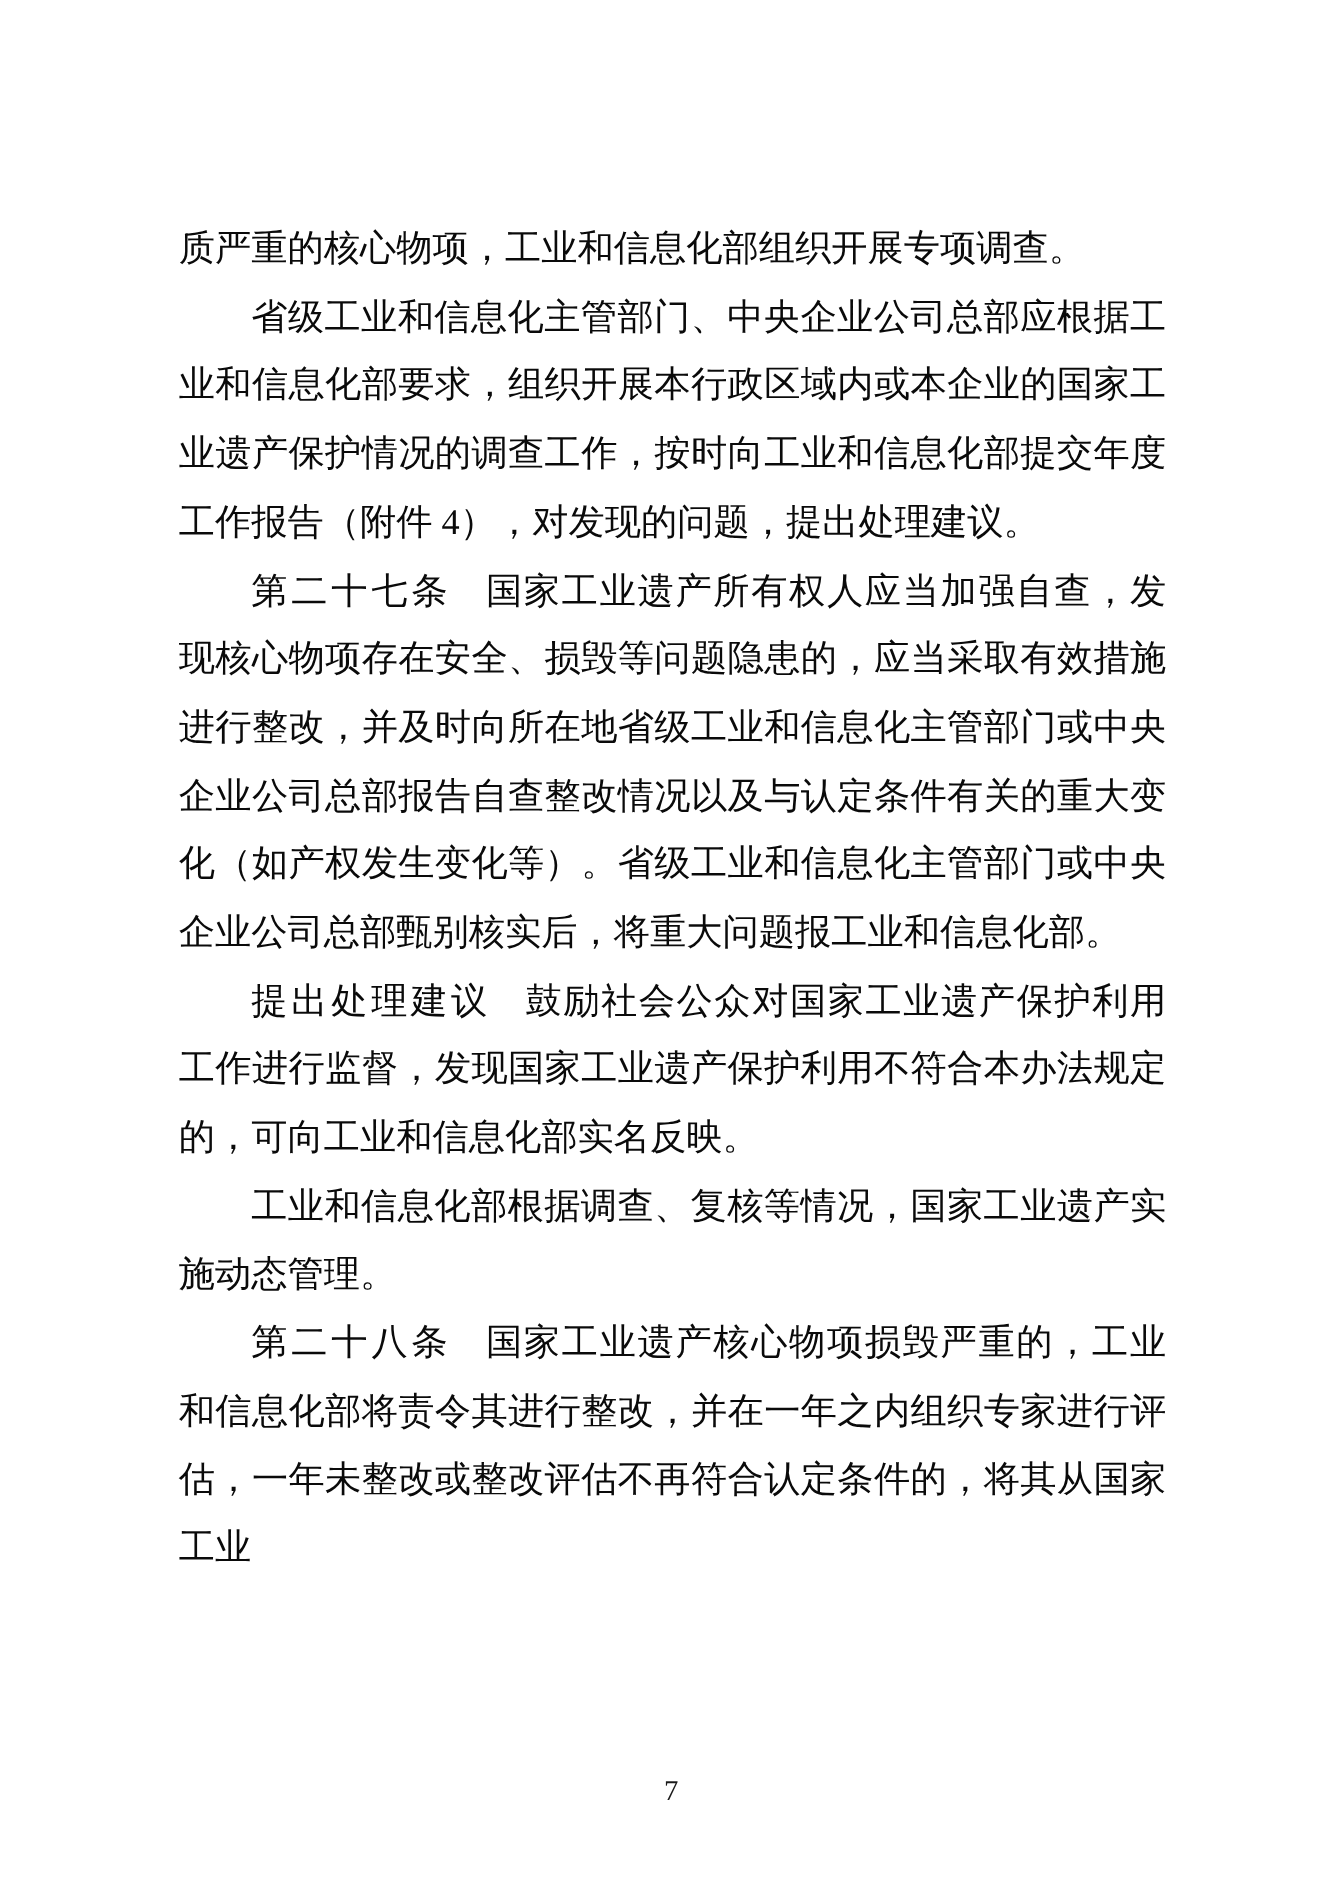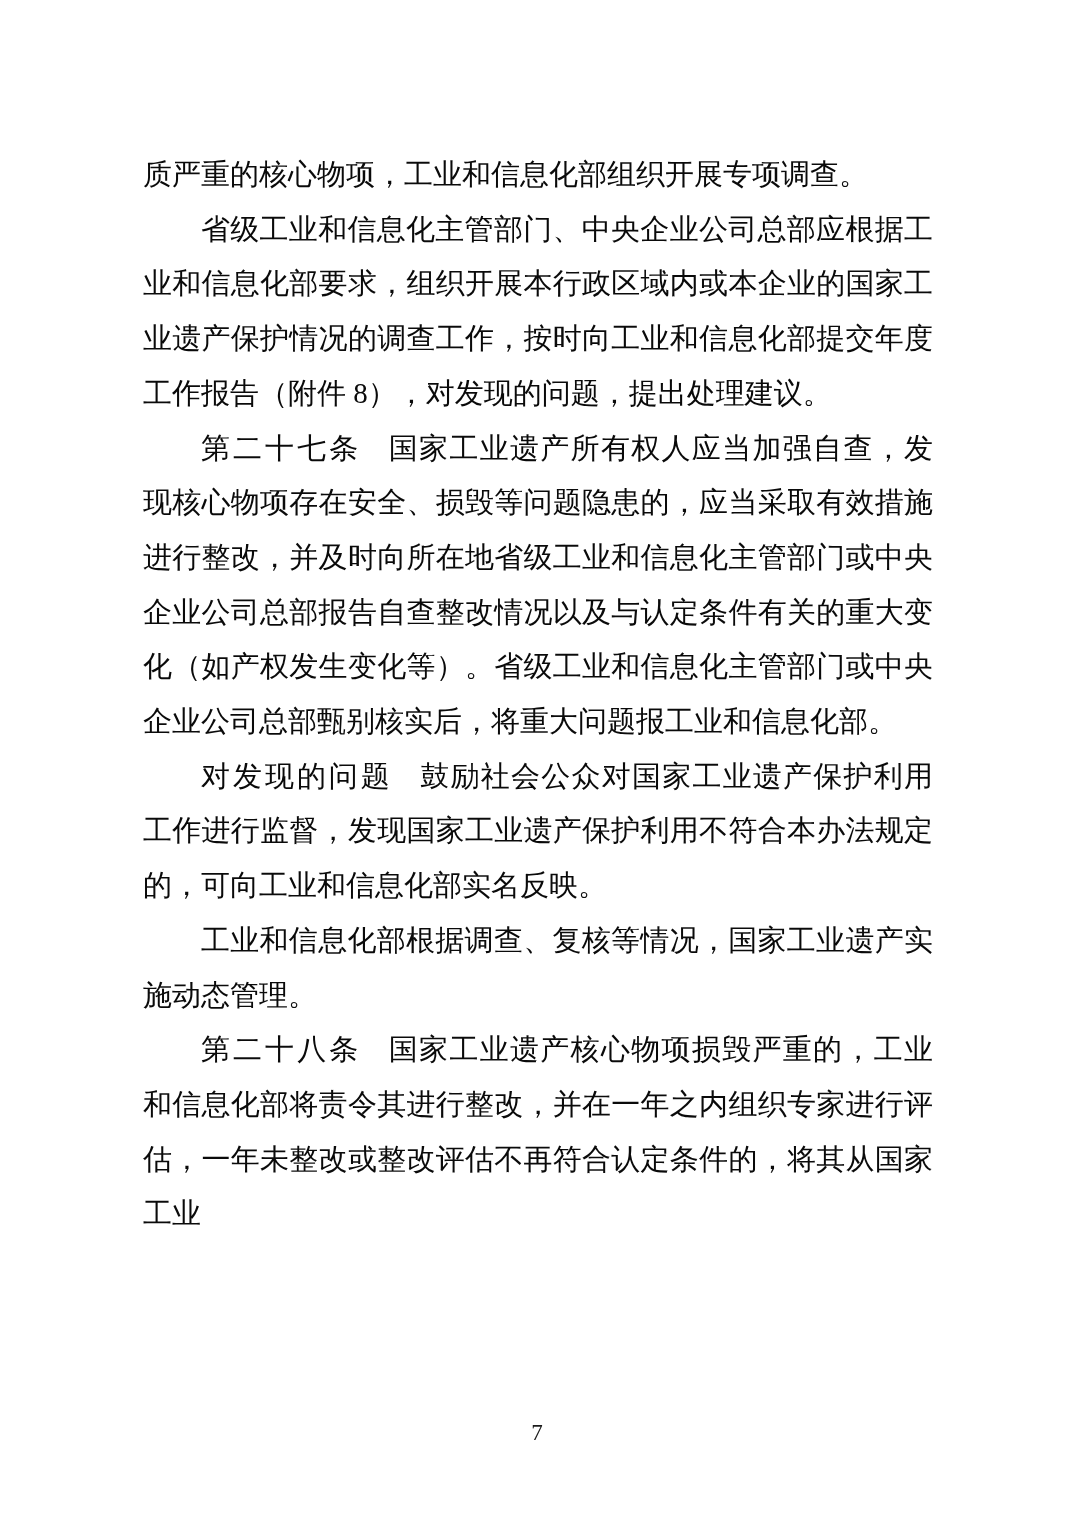--- a/index.html
+++ b/index.html
@@ -13,21 +13,21 @@
     height: 1520px;
     margin: 0 auto;
     background: #ffffff;
     overflow: hidden;
     font-family: "Liberation Serif", "DejaVu Serif", serif;
     color: #000000;
   }
   .doc-body {
     position: absolute;
     left: 143px;
-    top: 147px;
+    top: 172px;
     width: 790px;
   }
   p.para {
     margin: 0;
     padding: 0;
     font-size: 29px;
     line-height: 54.7px;
     color: #0a0a0a;
     text-align: justify;
     text-align-last: left;
@@ -56,23 +56,23 @@
     font-family: "Liberation Serif", "DejaVu Serif", serif;
   }
 </style>
 </head>
 <body>
 
 <div class="page">
 
   <div class="doc-body">
       <p class="para"><span>质严重的核心物项，工业和信息化部组织开展专项调查。</span></p>
-      <p class="para indent"><span>省级工业和信息化主管部门、中央企业公司总部应根据工业和信息化部要求，组织开展本行政区域内或本企业的国家工业遗产保护情况的调查工作，按时向工业和信息化部提交年度工作报告（附件 8），对发现的问题，提出处理建议。</span></p>
+      <p class="para indent"><span>省级工业和信息化主管部门、中央企业公司总部应根据工业和信息化部要求，组织开展本行政区域内或本企业的国家工业遗产保护情况的调查工作，按时向工业和信息化部提交年度工作报告（附件 4），对发现的问题，提出处理建议。</span></p>
       <p class="para indent"><span class="article-lead">第二十七条</span><span>国家工业遗产所有权人应当加强自查，发现核心物项存在安全、损毁等问题隐患的，应当采取有效措施进行整改，并及时向所在地省级工业和信息化主管部门或中央企业公司总部报告自查整改情况以及与认定条件有关的重大变化（如产权发生变化等）。省级工业和信息化主管部门或中央企业公司总部甄别核实后，将重大问题报工业和信息化部。</span></p>
-      <p class="para indent"><span class="article-lead">对发现的问题</span><span>鼓励社会公众对国家工业遗产保护利用工作进行监督，发现国家工业遗产保护利用不符合本办法规定的，可向工业和信息化部实名反映。</span></p>
+      <p class="para indent"><span class="article-lead">提出处理建议</span><span>鼓励社会公众对国家工业遗产保护利用工作进行监督，发现国家工业遗产保护利用不符合本办法规定的，可向工业和信息化部实名反映。</span></p>
       <p class="para indent"><span>工业和信息化部根据调查、复核等情况，国家工业遗产实施动态管理。</span></p>
       <p class="para indent"><span class="article-lead">第二十八条</span><span>国家工业遗产核心物项损毁严重的，工业和信息化部将责令其进行整改，并在一年之内组织专家进行评估，一年未整改或整改评估不再符合认定条件的，将其从国家工业</span></p>
     </div>
 
   <div class="page-footer">
     <span class="page-number">7</span>
   </div>
 
 </div>
 

